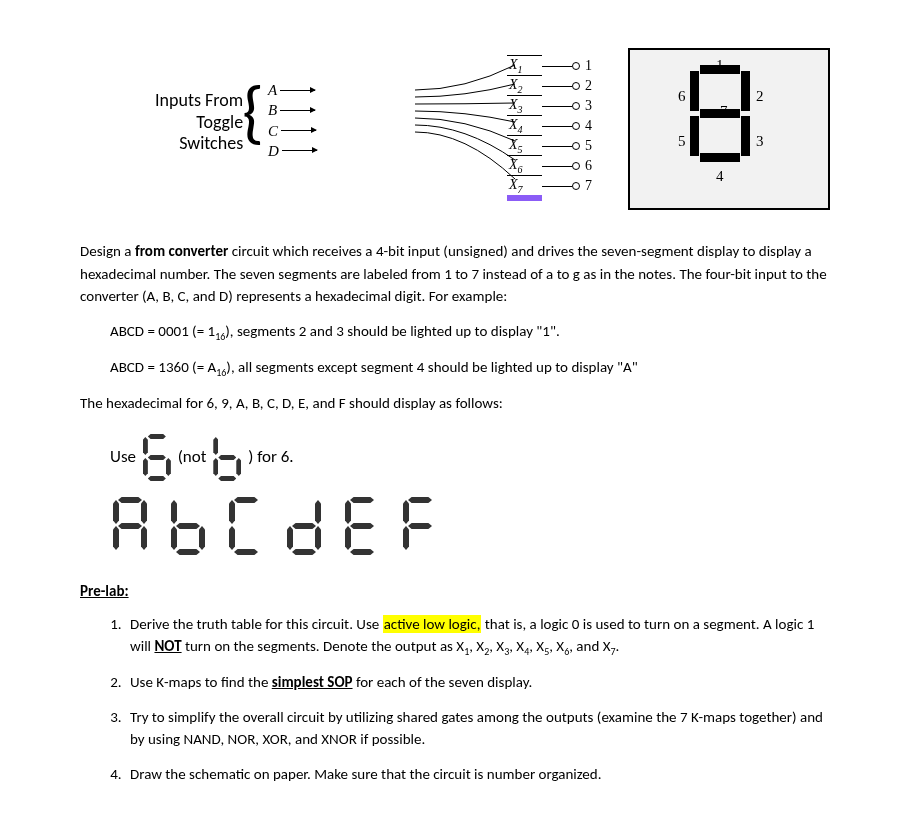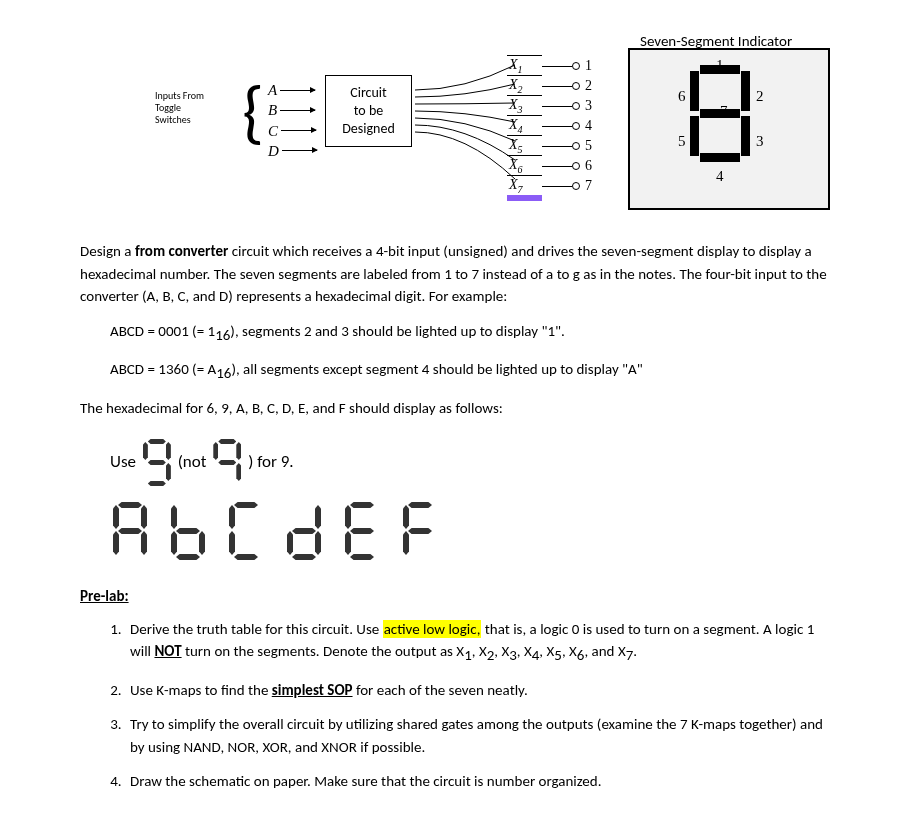--- a/index.html
+++ b/index.html
@@ -20,22 +20,22 @@
     .diagram-title {
       position: absolute;
       left: 560px;
       top: 0;
       font-size: 15px;
     }
     .inputs-label {
       position: absolute;
       left: 75px;
       top: 60px;
-      text-align: left;
-      font-size: 10px;
+      text-align: right;
+      font-size: 18px;
       line-height: 1.2;
     }
     .brace {
       position: absolute;
       left: 162px;
       top: 52px;
       font-size: 70px;
       font-weight: 100;
       line-height: 0.85;
     }
@@ -179,21 +179,21 @@
       font-family: "Times New Roman", serif;
       font-size: 15px;
     }
     .body-text {
       margin: 12px 0;
     }
     .indent {
       margin-left: 30px;
     }
     .sub {
-      font-size: 15px;
+      font-size: 10px;
       vertical-align: sub;
     }
     .digit-examples {
       margin: 20px 0 10px 30px;
       display: flex;
       align-items: center;
       gap: 30px;
       font-size: 17px;
     }
     .sseg {
@@ -256,42 +256,40 @@
     }
     .wires svg {
       width: 100%;
       height: 100%;
     }
   </style>
 </head>
 <body>
 
 <div class="diagram-container">
-  <div class="diagram-title">Seven-Segment Indicator</div>
   <div class="inputs-label">Inputs From<br>Toggle<br>Switches</div>
   <div class="brace">{</div>
   <div class="input-letters">
     <div>
         <span>A</span>
         <span class="arrow-line"></span>
       </div>
     <div>
         <span>B</span>
         <span class="arrow-line"></span>
       </div>
     <div>
         <span>C</span>
         <span class="arrow-line"></span>
       </div>
     <div>
         <span>D</span>
         <span class="arrow-line"></span>
       </div>
   </div>
-  <div class="circuit-box">Circuit<br>to be<br>Designed</div>
   <div class="wires">
     <svg viewBox="0 0 100 150">
         <path d="M0 35 Q50 35 100 10 M0 42 Q50 42 100 29 M0 49 Q50 49 100 48 M0 56 Q50 56 100 67 M0 63 Q50 63 100 86 M0 70 Q50 70 100 105 M0 77 Q50 77 100 124" stroke="#000" fill="none" stroke-width="1"></path>
       </svg>
   </div>
   <div class="x-labels">
     <div class="row">
         <span class="xval">X<sub>1</sub></span>
         <span class="out-wire" style="top:50%"></span>
         <span class="circ"></span>
@@ -364,24 +362,24 @@
 
 <p class="body-text indent">
   <span>ABCD = 1360 (= A</span><span class="sub">16</span><span>), all segments except segment 4 should be lighted up to display "A"</span>
 </p>
 
 <p class="body-text">The hexadecimal for 6, 9, A, B, C, D, E, and F should display as follows:</p>
 
 <div class="digit-examples">
   <div>
     <span>Use</span>
-    <span class="sseg"><span class="s sh t"></span><span class="s sv tl"></span><span class="s sv tr"></span><span class="s sh m"></span><span class="s sv br"></span><span class="s sh b"></span></span>
+    <span class="sseg"><span class="s sh t"></span><span class="s sv tl"></span><span class="s sh m"></span><span class="s sv bl"></span><span class="s sv br"></span><span class="s sh b"></span></span>
     <span>(not</span>
-    <span class="sseg"><span class="s sh t"></span><span class="s sv tl"></span><span class="s sv tr"></span><span class="s sh m"></span><span class="s sv br"></span></span>
-    <span>) for 9.</span>
+    <span class="sseg"><span class="s sv tl"></span><span class="s sh m"></span><span class="s sv bl"></span><span class="s sv br"></span><span class="s sh b"></span></span>
+    <span>) for 6.</span>
   </div>
 </div>
 
 <div class="hex-row">
   <span class="sseg">
       <span class="s sh t"></span>
       <span class="s sv tl"></span>
       <span class="s sv tr"></span>
       <span class="s sh m"></span>
       <span class="s sv bl"></span>
@@ -422,17 +420,17 @@
     </span>
 </div>
 
 <div class="prelab-heading">Pre-lab:</div>
 
 <ol>
   <li>
     <span>Derive the truth table for this circuit. Use </span><span class="highlight">active low logic,</span><span> that is, a logic 0 is used to turn on a segment. A logic 1 will </span><span class="bold-under">NOT</span><span> turn on the segments. Denote the output as X</span><span class="sub">1</span>, X<span class="sub">2</span>, X<span class="sub">3</span>, X<span class="sub">4</span>, X<span class="sub">5</span>, X<span class="sub">6</span><span>, and X</span><span class="sub">7</span><span>.</span>
   </li>
   <li>
-    <span>Use K-maps to find the </span><span class="bold-under">simplest SOP</span><span> for each of the seven neatly.</span>
+    <span>Use K-maps to find the </span><span class="bold-under">simplest SOP</span><span> for each of the seven display.</span>
   </li>
   <li>Try to simplify the overall circuit by utilizing shared gates among the outputs (examine the 7 K-maps together) and by using NAND, NOR, XOR, and XNOR if possible.</li>
   <li>Draw the schematic on paper. Make sure that the circuit is number organized.</li>
 </ol>
 
 </body></html>

